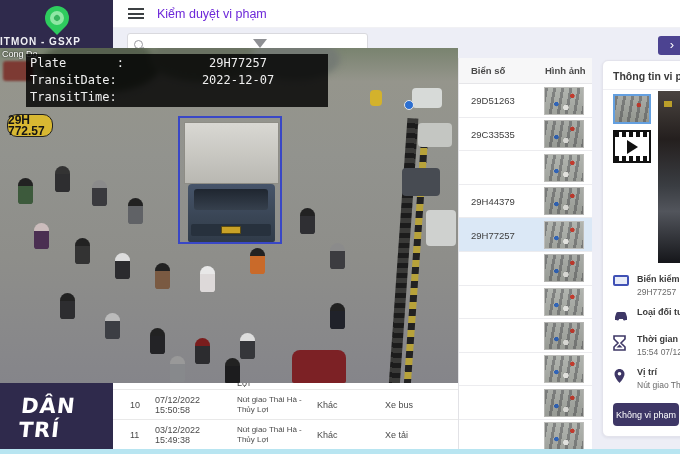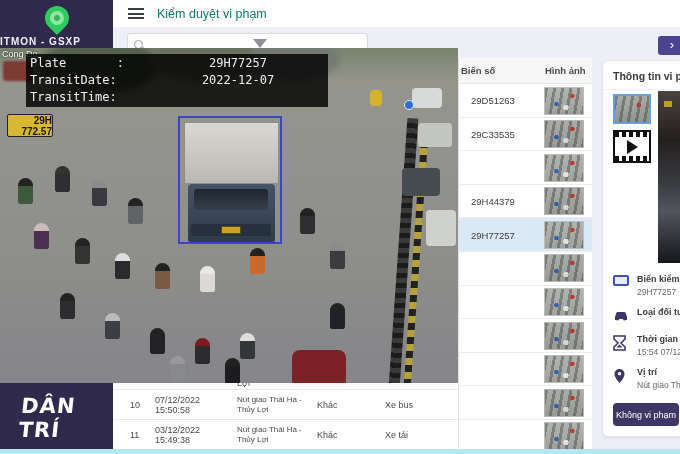--- a/index.html
+++ b/index.html
@@ -17,21 +17,21 @@
   .pin-dot { position:absolute; left:9px; top:9px; width:6px; height:6px; border-radius:50%; background:#38b45e; }
   .brand { margin-top:6px; color:#f0f0f5; font-size:10px; font-weight:bold; letter-spacing:1px; }
   .dantri { position:absolute; left:20px; top:394px; color:#fff; font-size:21px; font-weight:800;
          letter-spacing:1px; transform:skewX(-6deg); font-family:"DejaVu Sans", sans-serif; }
 
   
   .topbar { position:absolute; left:113px; top:0; width:567px; height:28px; background:#fff; z-index:1;
          display:flex; align-items:center; border-bottom:1px solid #f1f1f4; }
   .hamburger { margin-left:15px; width:16px; cursor:pointer; }
   .hamburger span { display:block; width:16px; height:2px; background:#3c4043; margin:2.5px 0; }
-  .title { margin-left:13px; font-size:12.5px; font-weight:500; color:#0f766e; }
+  .title { margin-left:13px; font-size:12.5px; font-weight:500; color:#6d28d9; }
 
   
   .subbar { position:absolute; left:113px; top:28px; width:567px; height:30px; background:#edeef6; z-index:1; }
   .search { position:absolute; left:14px; top:5px; width:241px; height:22px; background:#fff;
          border:1px solid #d9d9de; border-radius:3px; display:flex; align-items:center; }
   .mag { position:relative; width:9px; height:9px; border:1.5px solid #9a9aa0; border-radius:50%; margin-left:6px; }
   .mag::after { content:""; position:absolute; left:7px; top:7px; width:4px; height:1.5px; background:#9a9aa0;
          transform:rotate(45deg); }
   .search-input { flex:1; border:none; outline:none; height:18px; margin:0 6px; font-size:10px; background:transparent; }
   .caret { position:absolute; left:140px; top:11px; width:0; height:0;
@@ -76,29 +76,29 @@
   .hud { position:absolute; left:26px; top:6px; width:302px; height:53px; background:rgba(0,0,0,.82); z-index:7;
          font-family:"DejaVu Sans Mono", monospace; color:#efefef; font-size:12px; padding:1px 4px; }
   .hud-row { display:flex; line-height:17px; }
   .hud-label { width:122px; white-space:pre; }
   .hud-value { flex:1; text-align:center; }
   .cam-name { position:absolute; left:2px; top:1px; z-index:7; color:#fff; font-size:9px; font-weight:normal;
          text-shadow:0 0 2px #000; }
   .cam-blob { position:absolute; left:3px; top:13px; width:30px; height:20px; background:#7d3a33;
          filter:blur(1px); border-radius:3px; z-index:6; }
   .plate-crop { position:absolute; left:7px; top:66px; width:46px; height:23px; background:#d8b832;
-         border:1px solid #222; border-radius:2px; z-index:7; text-align:right; color:#151515;
-         font-size:10px; font-weight:bold; line-height:11px; }
+         border:1px solid #222; border-radius:10px; z-index:7; text-align:left; color:#151515;
+         font-size:12px; font-weight:bold; line-height:11px; }
 
   
   .plates { position:absolute; left:458px; top:58px; width:134px; height:396px; background:#fff; z-index:1;
          border-left:1px solid #e2e2e6; }
   .p-head { height:26px; background:#f7f7f8; border-bottom:1px solid #e6e6e9; position:relative; }
   .p-head span { position:absolute; top:7px; font-size:9.5px; font-weight:bold; color:#4a4a4a; }
-  .ph-plate { left:2px; } .ph-img { left:86px; }
+  .ph-plate { left:12px; } .ph-img { left:86px; }
   .p-row { position:relative; height:33.6px; border-bottom:1px solid #ececef; }
   .p-row.sel { background:#dbe8f6; }
   .p-plate { position:absolute; left:12px; top:50%; transform:translateY(-50%); font-size:9.5px; color:#3d3d3d; }
   .thumb { position:absolute; right:8px; top:2.5px; width:40px; height:28px; border:1px solid #b5b5b2;
          background:
            radial-gradient(circle at 72% 30%, #b8382c 0 2px, transparent 2.5px),
            radial-gradient(circle at 30% 62%, #2f5fae 0 2px, transparent 2.5px),
            radial-gradient(circle at 55% 75%, #d6d6d2 0 2.5px, transparent 3px),
            repeating-linear-gradient(100deg, rgba(50,50,55,.38) 0 3px, transparent 3px 8px),
            linear-gradient(180deg,#a9aca7 0%,#989b95 100%); }

